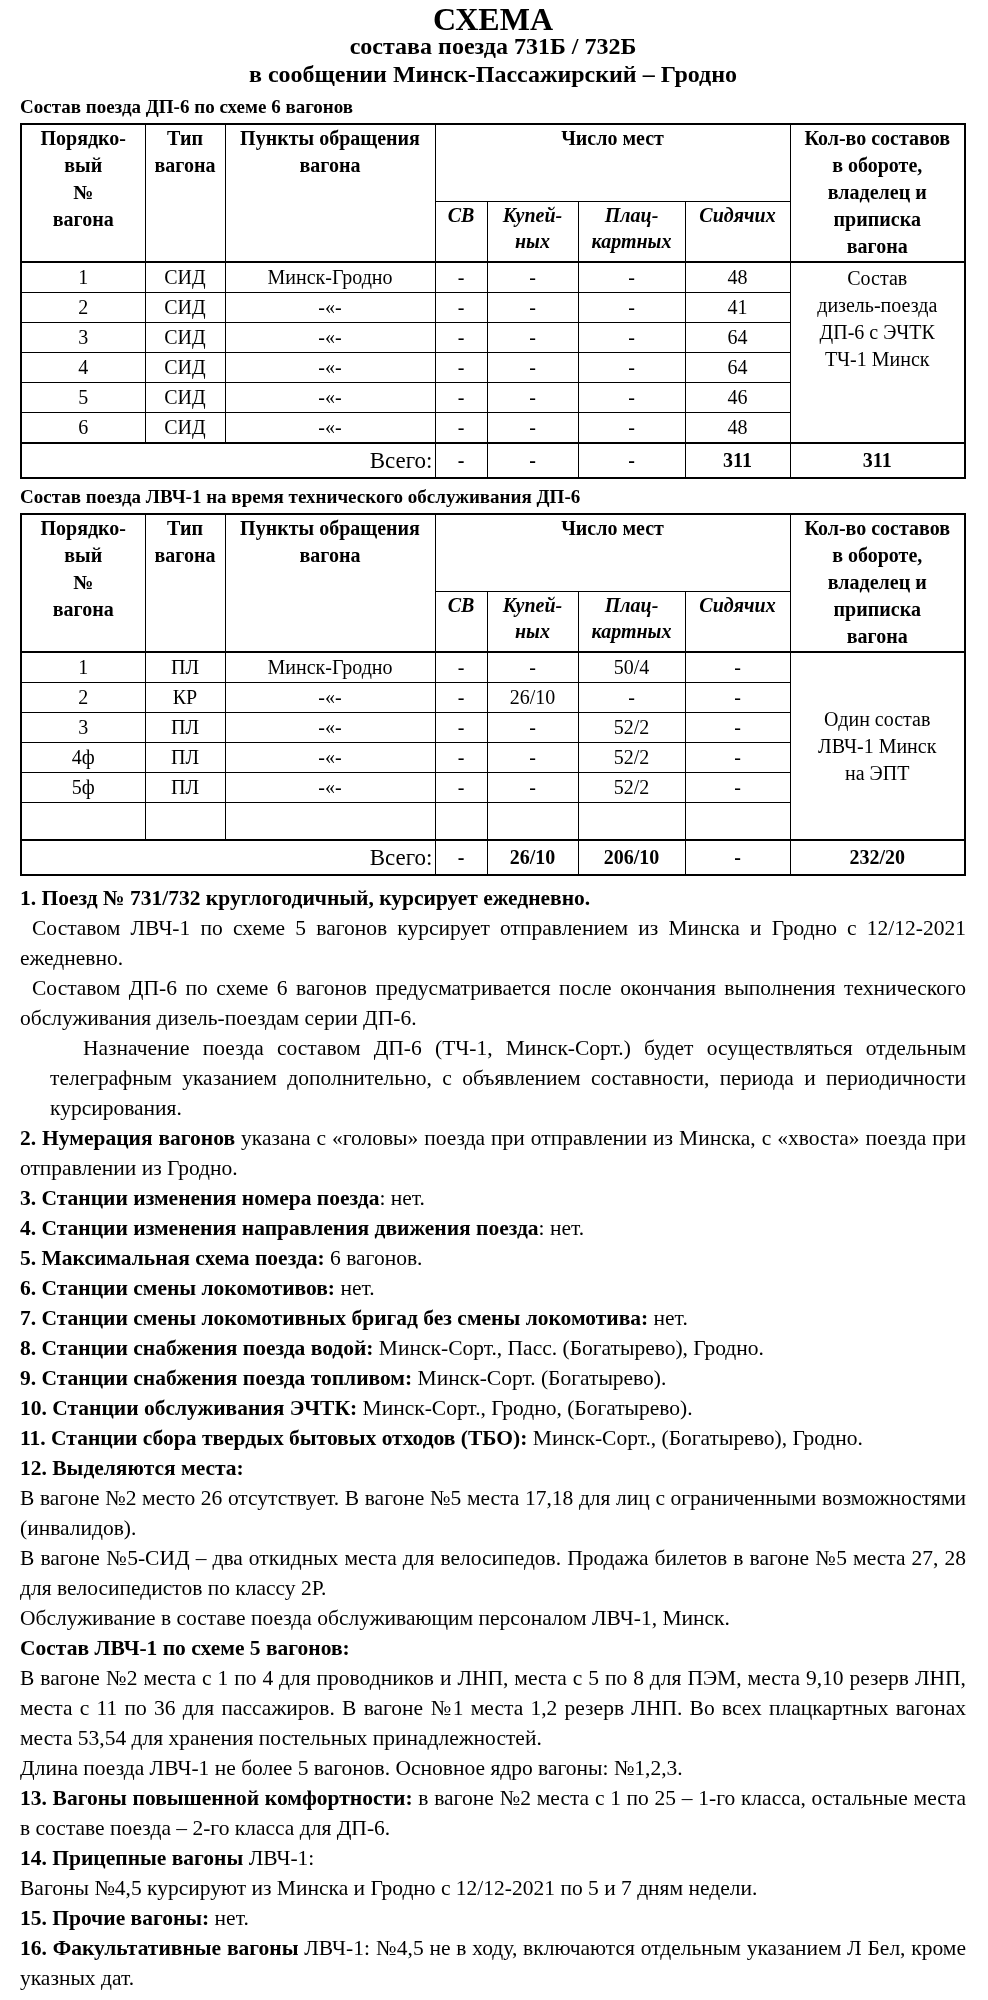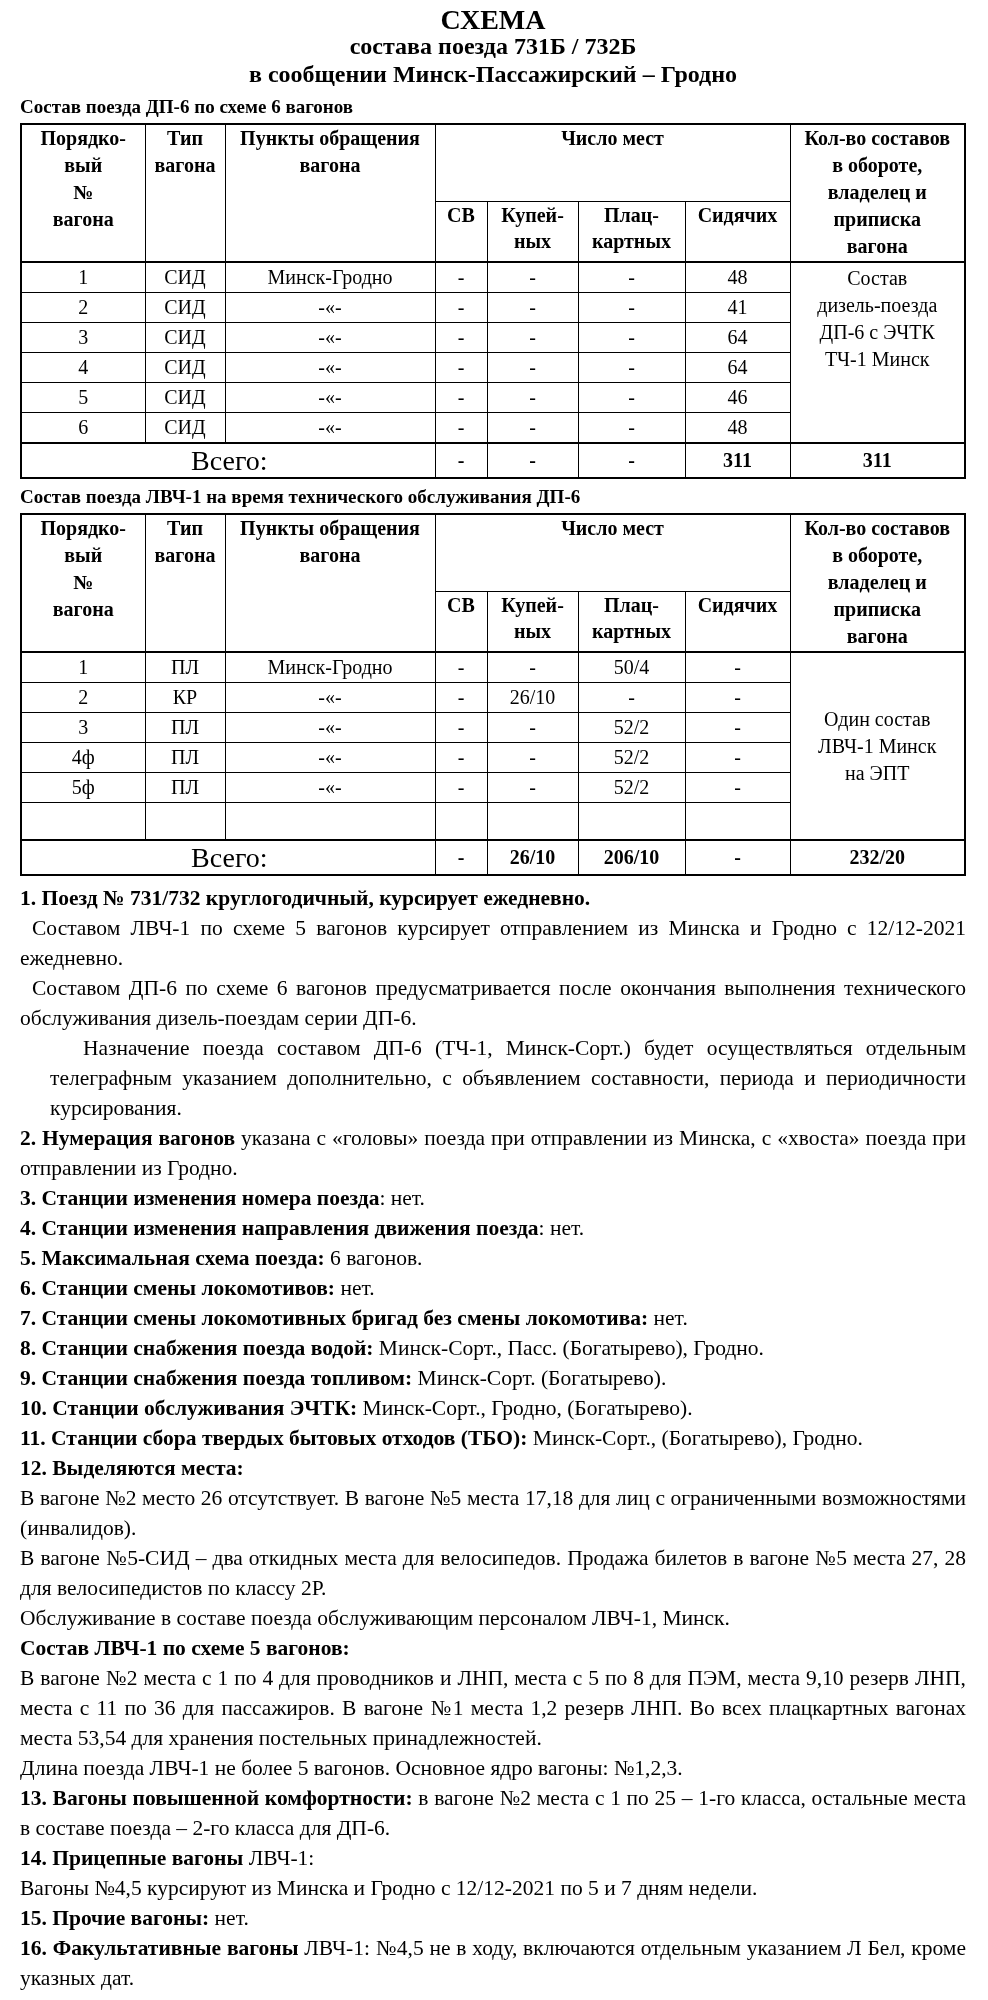--- a/index.html
+++ b/index.html
@@ -5,21 +5,21 @@
   html, body { margin: 0; padding: 0; background: #fff; }
   body {
     width: 988px;
     color: #000;
     font-family: "Liberation Serif", serif;
   }
   .page { padding: 6px 22px 12px 20px; }
 
   
   .title-block { text-align: center; font-weight: bold; }
-  .title-line1 { font-size: 28px; line-height: 27px; text-align: center; }
+  .title-line1 { font-size: 32px; line-height: 27px; text-align: center; }
   .title-line2 { font-size: 24px; line-height: 27px; }
   .title-line3 { font-size: 24px; line-height: 29px; text-align: center; }
 
   
   .table-caption {
     font-weight: bold;
     font-size: 19px;
     line-height: 26px;
     margin: 5px 0 3px 0;
   }
@@ -39,32 +39,32 @@
     overflow: hidden;
   }
   thead { border-bottom: 2px solid #000; }
   thead th {
     font-weight: bold;
     vertical-align: top;
     white-space: pre-line;
     line-height: 27px;
     padding-top: 0;
   }
-  thead tr.subhead th { height: 58px; line-height: 26px; }
+  thead tr.subhead th { height: 58px; line-height: 26px; font-style: italic; }
   tbody td { line-height: 27px; height: 27px; }
   td.owner-cell { line-height: 27px; padding: 2px 3px; }
   td.owner-cell.t1 { vertical-align: top; white-space: pre-line; }
   td.owner-cell.t2 { vertical-align: middle; white-space: pre-line; }
   tbody.total-body { border-top: 2px solid #000; }
   tbody.total-body td { height: 31px; line-height: 31px; font-weight: bold; }
   td.total-label {
-    text-align: center;
+    text-align: right;
     font-weight: normal !important;
     padding-left: 4px;
-    font-size: 28px;
+    font-size: 23px;
   }
   .empty-row td { height: 34px; }
 
   
   .notes { margin-top: 7px; }
   .notes p {
     margin: 0;
     font-size: 21.5px;
     line-height: 30px;
     text-align: justify;

